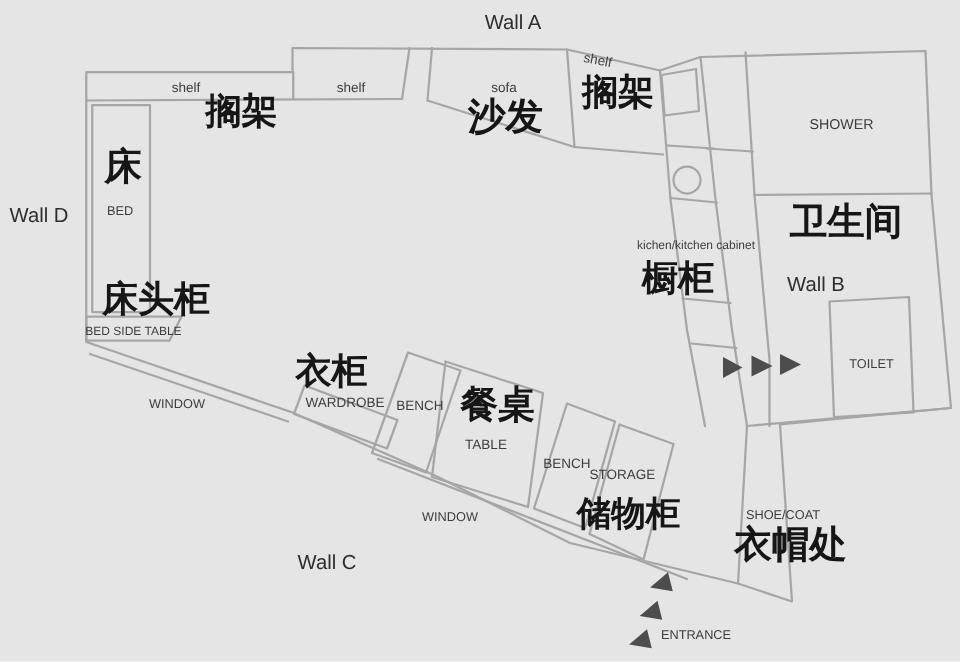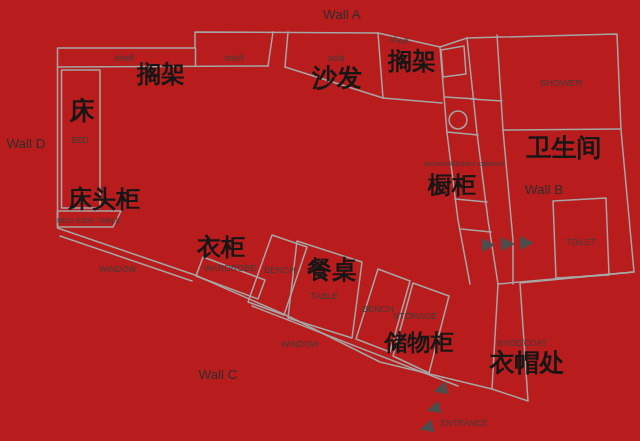--- a/index.html
+++ b/index.html
@@ -1,16 +1,16 @@
 <!DOCTYPE html>
 <html><head>
 <meta charset="utf-8">
 <style>
   html,body{margin:0;padding:0;background:#fff;}
-  .stage{position:relative;width:640px;height:441px;background:#b91c1c;overflow:hidden;
+  .stage{position:relative;width:640px;height:441px;background:#e5e5e5;overflow:hidden;
          font-family:"Liberation Sans","DejaVu Sans",sans-serif;}
   svg{display:block;}
   text{font-family:"Liberation Sans","DejaVu Sans",sans-serif;}
   .zh{font-weight:bold;fill:#161616;}
   .en{fill:#3d3d3d;}
   .wall{fill:#2e2e2e;font-size:13.5px;}
 </style>
 </head>
 <body>
 

